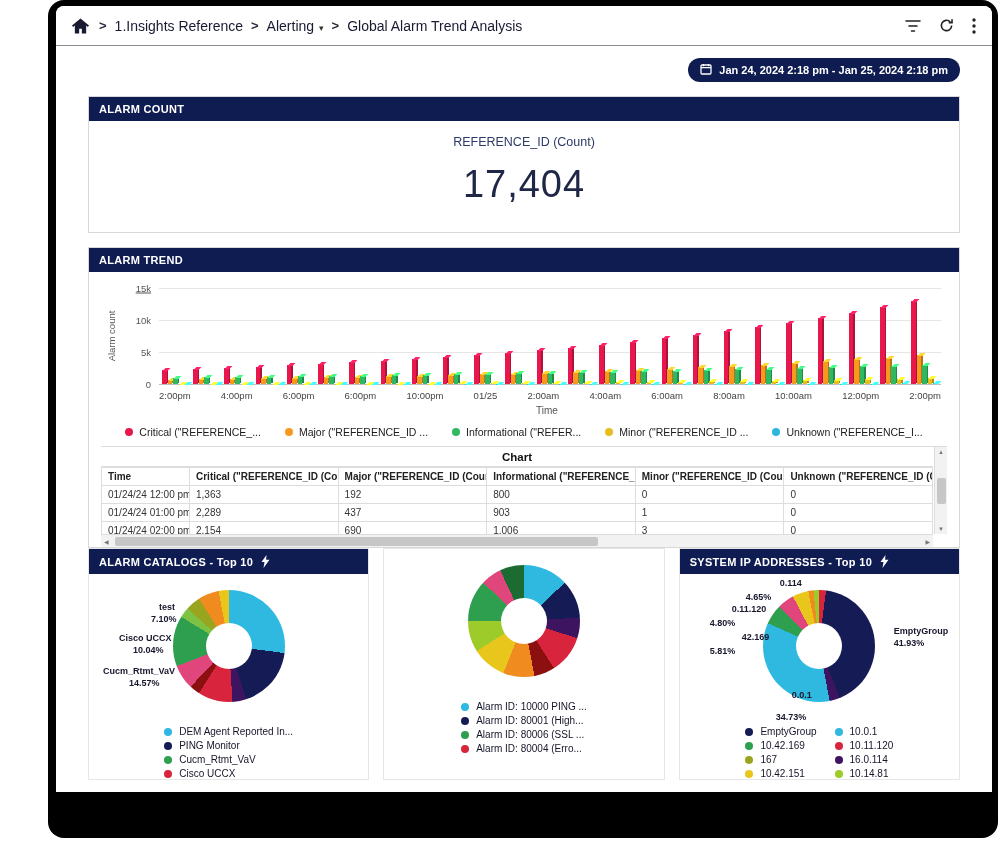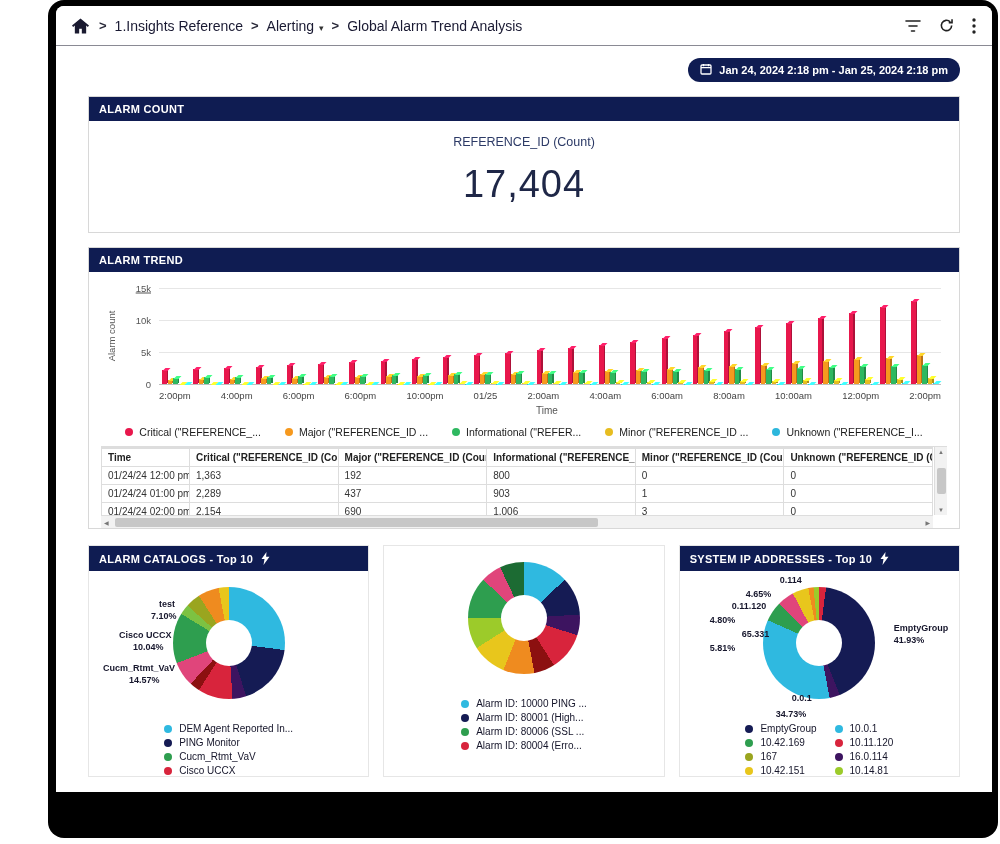--- a/index.html
+++ b/index.html
@@ -76,21 +76,21 @@
   .vscroll { position:absolute; top:0; right:0; bottom:13px; width:13px; background:#f2f2f2;
              border-left:1px solid #ddd; display:flex; flex-direction:column; align-items:center;
              justify-content:space-between; font-size:6px; color:#777; padding:2px 0; }
   .vthumb { width:9px; height:26px; background:#c7c7c7; border-radius:2px; }
   .hscroll { height:13px; background:#f2f2f2; border-top:1px solid #ddd; position:relative;
              display:flex; align-items:center; justify-content:space-between; font-size:6px;
              color:#777; padding:0 3px; }
   .hthumb { position:absolute; left:14px; width:58%; height:9px; background:#c7c7c7; border-radius:2px; }
 
   
-  .bottom-row { display:flex; gap:14px; margin-top:16px; }
+  .bottom-row { display:flex; gap:14px; }
   .small-panel { flex:1; border:1px solid #e6e6e6; background:#fff; margin-top:0; }
   .donut-region { position:relative; height:146px; margin-top:4px; }
   .donut { position:absolute; left:50%; top:12px; width:112px; height:112px; margin-left:-56px;
            border-radius:50%; }
   .donut::after { content:""; position:absolute; inset:33px; background:#fff; border-radius:50%; }
   .donut-label { position:absolute; font-size:9px; font-weight:bold; color:#16162c; white-space:nowrap; }
   .mini-legend { width:max-content; margin:2px auto 0; font-size:10px; color:#15152a;
                  display:flex; flex-direction:column; gap:3px; }
   .mini-legend.two-col { display:grid; grid-template-columns:auto auto; gap:3px 18px; }
   .mini-li { display:flex; align-items:center; gap:7px; white-space:nowrap; cursor:pointer; }
@@ -390,20 +390,21 @@
             <span class="legend-item">
               <i style="background: rgb(231, 189, 32);"></i>
               <span>Minor ("REFERENCE_ID ...</span>
             </span>
             <span class="legend-item">
               <i style="background: rgb(45, 183, 220);"></i>
               <span>Unknown ("REFERENCE_I...</span>
             </span>
           </div>
         <div class="table-wrap">
+          <div class="table-title">Chart</div>
           <div class="table-clip">
             <table class="chart-table">
               <thead>
                   <tr>
                     <th>Time</th>
                     <th>Critical ("REFERENCE_ID (Count)")</th>
                     <th>Major ("REFERENCE_ID (Count)")</th>
                     <th>Informational ("REFERENCE_ID (Count)")</th>
                     <th>Minor ("REFERENCE_ID (Count)")</th>
                     <th>Unknown ("REFERENCE_ID (Count)")</th>
@@ -527,25 +528,25 @@
               </svg>
           </span>
         </div>
         <div class="donut-region">
           <div class="donut" style="background: conic-gradient(rgb(216, 36, 60) 0%, rgb(216, 36, 60) 2%, rgb(21, 27, 84) 2%, rgb(21, 27, 84) 43.93%, rgb(61, 20, 96) 43.93%, rgb(61, 20, 96) 46.93%, rgb(47, 185, 224) 46.93%, rgb(47, 185, 224) 81.66%, rgb(46, 158, 79) 81.66%, rgb(46, 158, 79) 87.47%, rgb(224, 69, 123) 87.47%, rgb(224, 69, 123) 92.27%, rgb(232, 198, 28) 92.27%, rgb(232, 198, 28) 96.92%, rgb(239, 139, 31) 96.92%, rgb(239, 139, 31) 98.42%, rgb(156, 203, 42) 98.42%, rgb(156, 203, 42) 100%);"></div>
           <div>
               <span class="donut-label" style="left: 100px; top: 0px;">0.114</span>
               <span class="donut-label" style="left: 66px; top: 14px; text-align: center;">4.65%</span>
               <span class="donut-label" style="left: 52px; top: 26px;">0.11.120</span>
               <span class="donut-label" style="left: 30px; top: 40px;">4.80%</span>
-              <span class="donut-label" style="left: 62px; top: 54px;">65.331</span>
+              <span class="donut-label" style="left: 62px; top: 54px;">42.169</span>
               <span class="donut-label" style="left: 30px; top: 68px;">5.81%</span>
               <span class="donut-label" style="left: 214px; top: 48px;">EmptyGroup</span>
               <span class="donut-label" style="left: 214px; top: 60px;">41.93%</span>
-              <span class="donut-label" style="left: 112px; top: 118px;">0.0.1</span>
+              <span class="donut-label" style="left: 112px; top: 112px;">0.0.1</span>
               <span class="donut-label" style="left: 96px; top: 134px;">34.73%</span>
             </div>
         </div>
         <div class="mini-legend two-col">
             <span class="mini-li">
               <i style="background: rgb(21, 27, 84);"></i>
               <span>EmptyGroup</span>
             </span>
             <span class="mini-li">
               <i style="background: rgb(47, 185, 224);"></i>

